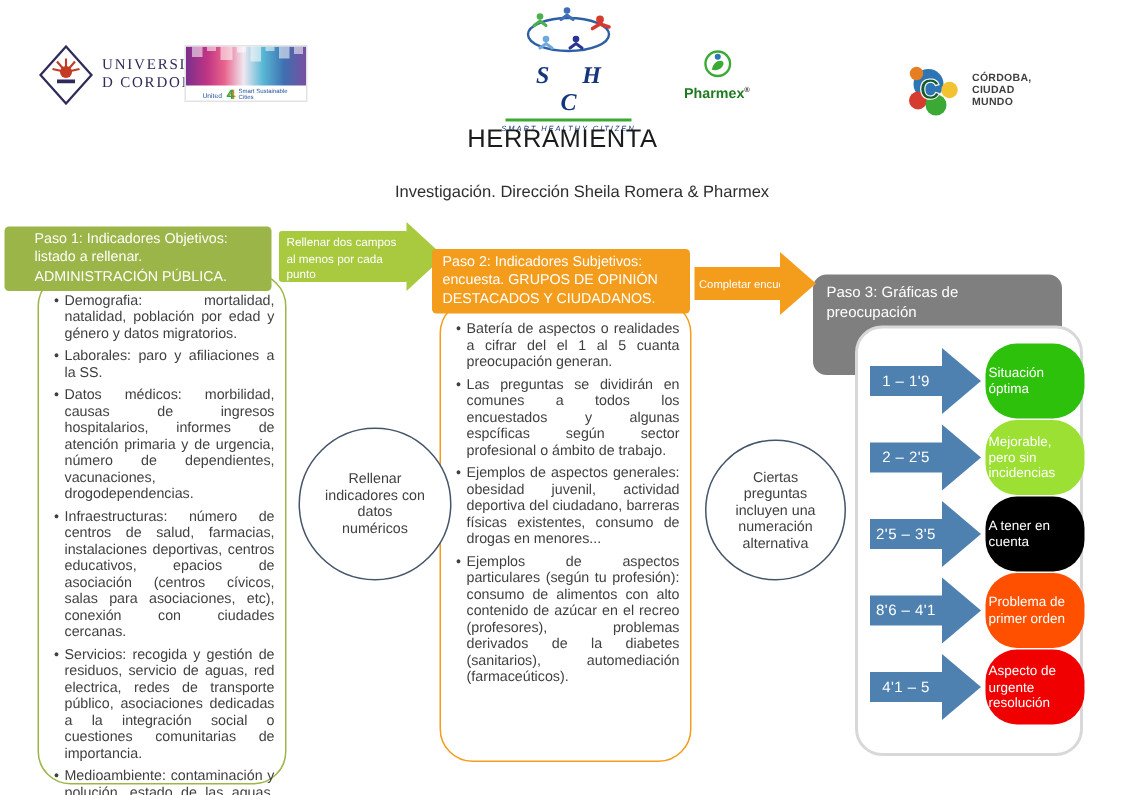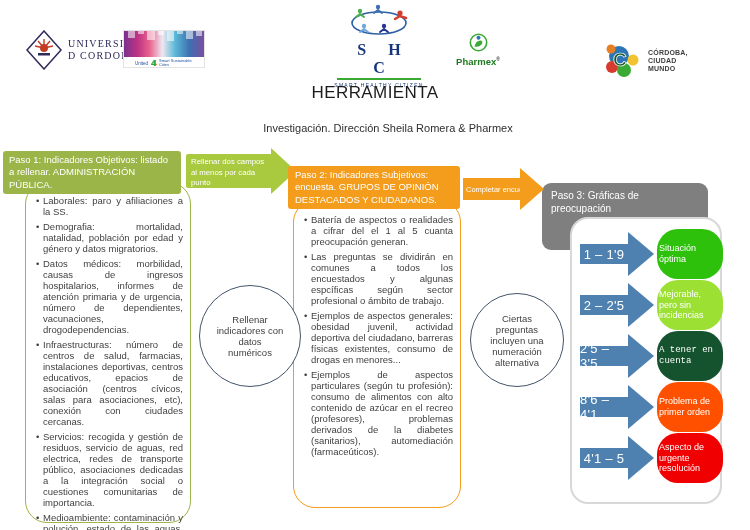--- a/index.html
+++ b/index.html
@@ -16,39 +16,39 @@
   
   .logo-uco { left:26px; top:30px; display:flex; align-items:center; gap:6px; }
   .uco-text { font-family:"Liberation Serif", serif; color:#2e2a5a; font-size:10px; letter-spacing:1.2px; line-height:1.25; }
   .logo-u4ssc { left:123px; top:30px; width:82px; height:38px; border:1px solid #e3e3e3; background:#fff; overflow:hidden; }
   .u4-sky { position:relative; width:100%; height:26px;
     background: linear-gradient(90deg,#7b2f8e 0%,#c13584 18%,#e8638c 32%,#efe7f0 48%,#59b8d6 64%,#3e6fb0 82%,#7b4fa0 100%); }
   .u4-sky i { position:absolute; top:0; background:rgba(255,255,255,.55); }
   .u4-band { height:12px; display:flex; align-items:center; justify-content:center; gap:3px; font-size:4.5px; color:#1f4e9c; }
   .u4-four { font-weight:bold; font-size:9px; color:#2ba84a; text-shadow:1px 0 #e8821e; }
   .u4-right { width:34px; font-size:4px; line-height:1.1; text-align:left; }
-  .logo-shc { left:333px; top:3px; width:92px; text-align:center; }
+  .logo-shc { left:333px; top:3px; width:92px; text-align:center;font-style:italic; }
   .shc-acronym { font-family:"Liberation Serif", serif; font-weight:bold; font-size:16px; letter-spacing:9px; color:#16367c; margin-left:9px; }
   .shc-line { width:84px; height:2px; background:#3aaa35; margin:1px auto 2px auto; }
   .shc-tagline { font-size:5px; letter-spacing:1.3px; color:#16367c; }
   .logo-pharmex { left:449px; top:33px; width:58px; text-align:center; }
   .pharmex-text { font-size:9.5px; font-weight:bold; color:#1e7a1e; }
   .pharmex-text sup { font-size:5px; color:#444; }
   .logo-cordoba { left:604px; top:41px; display:flex; align-items:center; gap:4px; }
   .cordoba-text { font-size:7px; font-weight:bold; color:#3f3f3f; line-height:1.15; letter-spacing:.2px; }
 
   
   .title-block { left:0; top:83px; width:750px; text-align:center; color:#1c1c1c; }
   .title-1 { font-size:17px; letter-spacing:.4px; }
   .title-2 { font-size:17px; margin-top:2px; letter-spacing:.2px; }
   .title-sub { font-size:11px; margin-top:19px; color:#2e2e2e;padding-left:26px; }
 
   
   .step { color:#fff; font-size:9.5px; line-height:1.3; border-radius:3px; z-index:3; }
-  .step1 { left:3px; top:151px; width:178px; min-height:33px; padding:3px 6px; }
+  .step1 { left:3px; top:151px; width:178px; min-height:33px; padding:3px 20px; }
   .step2 { left:288px; top:166px; width:172px; min-height:40px; padding:3px 7px; }
   .step3 { left:542px; top:183px; width:166px; height:67px; padding:6px 9px; border-radius:9px; font-size:10px; z-index:1; }
 
   .arrow1-body { left:186px; top:154px; width:86px; height:34px; padding:3px 5px; color:#fff;
     font-size:7.8px; line-height:1.35; z-index:3; border-radius:2px; }
   .arrow1-head { left:271px; top:148px; width:0; height:0; z-index:3;
     border-top:23px solid transparent; border-bottom:23px solid transparent; border-left:25px solid #a9c93f; }
   .arrow2-body { left:463px; top:178px; width:58px; height:22px; color:#fff; font-size:7.5px;
     display:flex; align-items:center; padding-left:3px; white-space:nowrap; z-index:3; }
   .arrow2-head { left:520px; top:168px; width:0; height:0; z-index:3;
@@ -68,21 +68,21 @@
   .circle-1 { left:199px; top:285px; width:102px; height:102px; text-align:center; }
   .circle-1 span { width:68px; }
   .circle-2 { left:470px; top:293px; width:94px; height:94px; }
   .circle-2 span { width:64px; text-align:center; }
 
   
   .scale-panel { left:570px; top:217px; width:152px; height:287px; background:#fff;
     border:2px solid #d8d8d8; border-radius:18px; z-index:2; padding-top:10px; }
   .scale-row { position:relative; height:50px; margin-bottom:1px; }
   .s-arrow-body { position:absolute; left:8px; top:15px; width:48px; height:20px; color:#fff;
-    font-size:13px; display:flex; align-items:center; justify-content:center; letter-spacing:.3px; }
+    font-size:10px; display:flex; align-items:center; justify-content:center; letter-spacing:.3px; }
   .s-arrow-head { position:absolute; left:56px; top:3px; width:0; height:0;
     border-top:22px solid transparent; border-bottom:22px solid transparent; border-left:26px solid #4e81b0; }
   .s-box { position:absolute; left:85px; top:0; width:66px; height:50px; color:#fff; font-size:9px;
     line-height:1.2; display:flex; align-items:center; justify-content:center; text-align:left; padding:2px;border-radius:21px; }
 </style>
 </head>
 <body>
 
 <div class="abs logo-uco">
   <svg width="36" height="40" viewBox="0 0 36 40">
@@ -189,22 +189,22 @@
 
 <div class="abs step step2" style="background-color: rgb(244, 156, 28);">Paso 2: Indicadores Subjetivos: encuesta. GRUPOS DE OPINIÓN DESTACADOS Y CIUDADANOS.</div>
 
 <div class="abs arrow2-body" style="background-color: rgb(244, 156, 28);">Completar encuesta</div>
 <div class="abs arrow2-head" style="border-left-color: rgb(244, 156, 28);"></div>
 
 <div class="abs step step3" style="background-color: rgb(127, 127, 127);">Paso 3: Gráficas de preocupación</div>
 
 <div class="abs panel panel-objective">
   <ul class="bullets">
+    <li>Demografia: mortalidad, natalidad, población por edad y género y datos migratorios.</li>
     <li>Laborales: paro y afiliaciones a la SS.</li>
-    <li>Demografia: mortalidad, natalidad, población por edad y género y datos migratorios.</li>
     <li>Datos médicos: morbilidad, causas de ingresos hospitalarios, informes de atención primaria y de urgencia, número de dependientes, vacunaciones, drogodependencias.</li>
     <li>Infraestructuras: número de centros de salud, farmacias, instalaciones deportivas, centros educativos, epacios de asociación (centros cívicos, salas para asociaciones, etc), conexión con ciudades cercanas.</li>
     <li>Servicios: recogida y gestión de residuos, servicio de aguas, red electrica, redes de transporte público, asociaciones dedicadas a la integración social o cuestiones comunitarias de importancia.</li>
     <li>Medioambiente: contaminación y polución, estado de las aguas, espacios verdes</li>
   </ul>
 </div>
 
 <div class="abs panel panel-subjective">
   <ul class="bullets">
     <li>Batería de aspectos o realidades a cifrar del el 1 al 5 cuanta preocupación generan.</li>
@@ -228,21 +228,21 @@
     <div class="s-box" style="background-color: rgb(45, 193, 12);">Situación óptima</div>
   </div>
   <div class="scale-row">
     <div class="s-arrow-body" style="background-color: rgb(78, 129, 176);">2 – 2'5</div>
     <div class="s-arrow-head" style="border-left-color: rgb(78, 129, 176);"></div>
     <div class="s-box" style="background-color: rgb(155, 224, 50);">Mejorable, pero sin incidencias</div>
   </div>
   <div class="scale-row">
     <div class="s-arrow-body" style="background-color: rgb(78, 129, 176);">2'5 – 3'5</div>
     <div class="s-arrow-head" style="border-left-color: rgb(78, 129, 176);"></div>
-    <div class="s-box" style="background-color: #14532d; font-family: Liberation Mono, monospace;">A tener en cuenta</div>
+    <div class="s-box" style="background-color: #000000;">A tener en cuenta</div>
   </div>
   <div class="scale-row">
     <div class="s-arrow-body" style="background-color: rgb(78, 129, 176);">8'6 – 4'1</div>
     <div class="s-arrow-head" style="border-left-color: rgb(78, 129, 176);"></div>
     <div class="s-box" style="background-color: rgb(255, 80, 0);">Problema de primer orden</div>
   </div>
   <div class="scale-row">
     <div class="s-arrow-body" style="background-color: rgb(78, 129, 176);">4'1 – 5</div>
     <div class="s-arrow-head" style="border-left-color: rgb(78, 129, 176);"></div>
     <div class="s-box" style="background-color: rgb(240, 0, 0);">Aspecto de urgente resolución</div>

